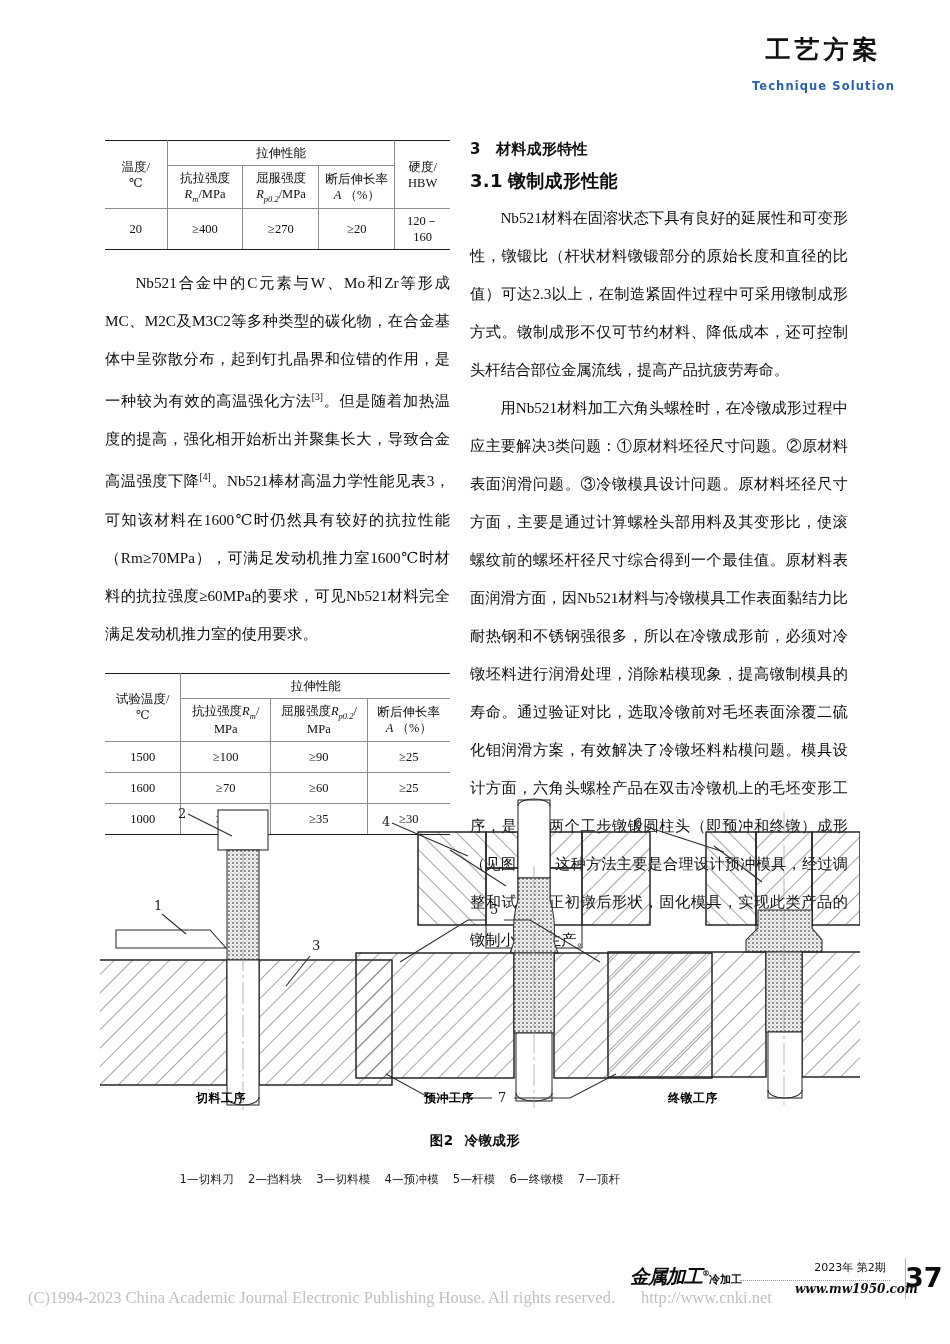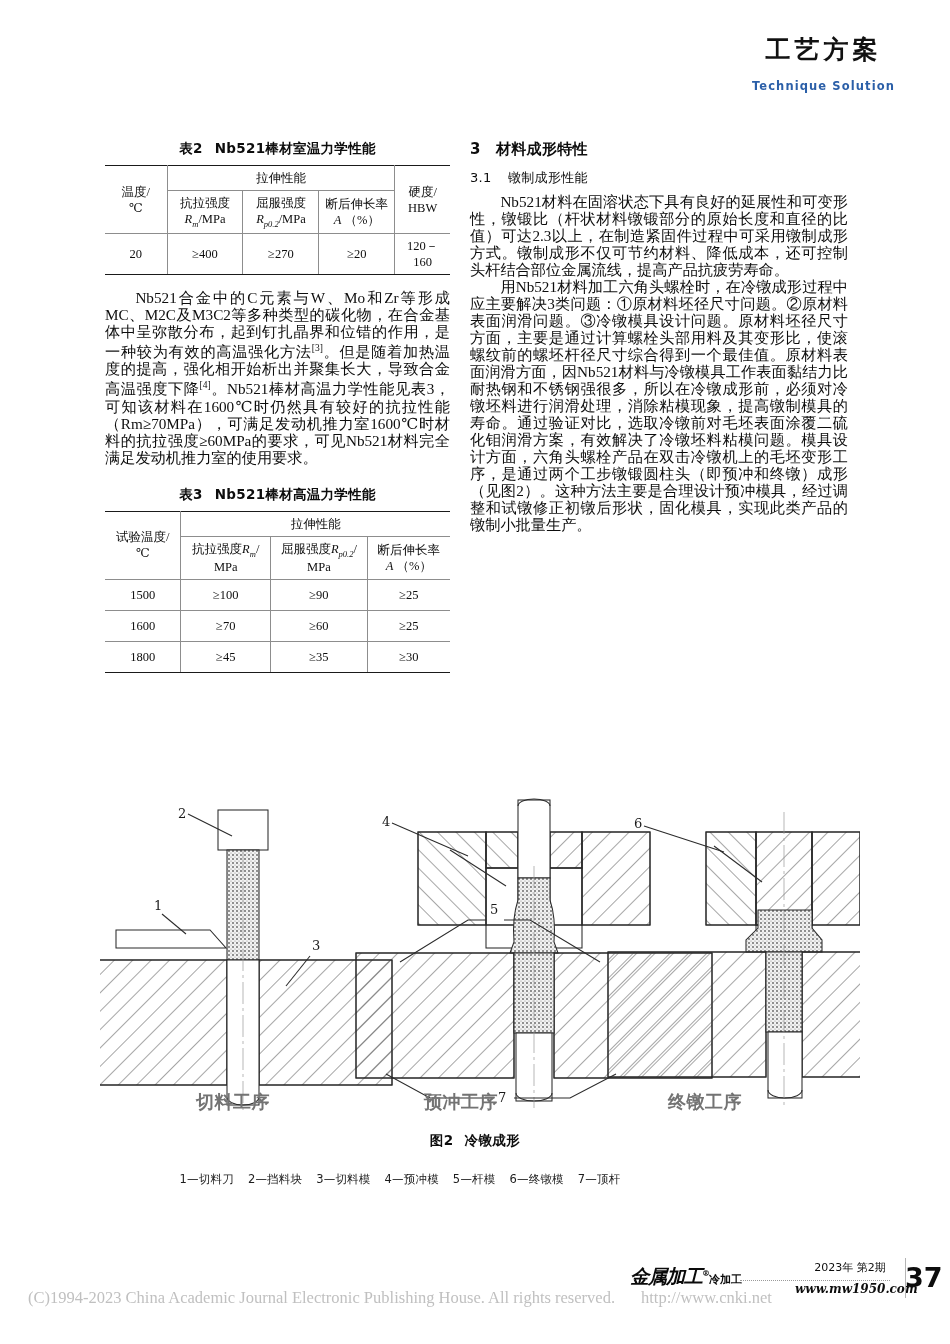--- a/index.html
+++ b/index.html
@@ -69,58 +69,58 @@
   table.mt tr:last-child td { border-bottom: 1.4px solid #1a1a1a; }
   table.mt td.edge-l { border-left:none; }
   table.mt td.edge-r { border-right:none; }
   .sub { font-size:8.5px; vertical-align: sub; }
   .ital { font-style: italic; }
 
   
   p.body {
     margin: 0 0 0 0;
     font-size: 15.2px;
-    line-height: 17px;
+    line-height: 38px;
     text-align: justify;
     text-justify: inter-ideograph;
     text-indent: 2em;
   }
   .sup { font-size:9.5px; vertical-align: super; }
 
   h2.sec {
     font-family:"DejaVu Sans", sans-serif;
     font-weight:bold;
     font-size:15px;
     margin:0 0 10px 0;
     letter-spacing:.3px;
   }
   h2.sec .num { display:inline-block; min-width:26px; }
   h3.sec {
     font-family:"DejaVu Sans", sans-serif;
-    font-weight:normal;
-    font-size:13px;
+    font-weight:bold;
+    font-size:18px;
     margin:0 0 6px 0;
     letter-spacing:.3px;
   }
   h3.sec .num { display:inline-block; min-width:38px; }
 
   .spacer-20 { height:20px; }
   .spacer-14 { height:14px; }
 
   
   #figure-block {
     position:absolute; left:0; top:790px; width:950px; height:460px;
   }
   #figure-svg { position:absolute; left:100px; top:0; }
   .fig-stage-label {
     position:absolute;
     font-family:"DejaVu Sans", sans-serif;
-    font-size:18px;
-    font-weight:bold;
-    color:#737373;
+    font-size:12px;
+    font-weight:bold;
+    color:#000000;
     letter-spacing:.5px;
   }
   #fig-caption {
     position:absolute; left:0; top:342px; width:950px;
     text-align:center;
     font-family:"DejaVu Sans", sans-serif;
     font-weight:bold;
     font-size:13.5px;
     letter-spacing:.4px;
   }
@@ -192,23 +192,20 @@
 
 <div id="header-band">
   <div id="journal-logo">
     <div class="cn">工艺方案</div>
     <div class="en">Technique Solution</div>
   </div>
 </div>
 
 <div id="col-left">
 
-  <div class="tbl-caption">
-    <span>表2</span><span class="gap"></span><span>Nb521棒材室温力学性能</span>
-  </div>
 
   <table class="mt">
     <tbody>
         <tr>
       <td class="edge-l" rowspan="2" style="width:18%">
         <span>温度/</span><br>
         <span>℃</span>
       </td>
       <td colspan="3">拉伸性能</td>
       <td class="edge-r" rowspan="2" style="width:16%">
@@ -242,23 +239,20 @@
     </tr>
   </tbody>
     </table>
 
   <div class="spacer-14"></div>
 
   <p class="body"><span>Nb521合金中的C元素与W、Mo和Zr等形成MC、M2C及M3C2等多种类型的碳化物，在合金基体中呈弥散分布，起到钉扎晶界和位错的作用，是一种较为有效的高温强化方法</span><span class="sup">[3]</span><span>。但是随着加热温度的提高，强化相开始析出并聚集长大，导致合金高温强度下降</span><span class="sup">[4]</span><span>。Nb521棒材高温力学性能见表3，可知该材料在1600℃时仍然具有较好的抗拉性能（Rm≥70MPa），可满足发动机推力室1600℃时材料的抗拉强度≥60MPa的要求，可见Nb521材料完全满足发动机推力室的使用要求。</span></p>
 
   <div class="spacer-20"></div>
 
-  <div class="tbl-caption">
-    <span>表3</span><span class="gap"></span><span>Nb521棒材高温力学性能</span>
-  </div>
 
   <table class="mt">
     <tbody>
         <tr>
       <td class="edge-l" rowspan="2" style="width:22%">
         <span>试验温度/</span><br>
         <span>℃</span>
       </td>
       <td class="edge-r" colspan="3">拉伸性能</td>
     </tr>
@@ -282,21 +276,21 @@
       <td>≥90</td>
       <td class="edge-r">≥25</td>
     </tr>
     <tr>
       <td class="edge-l" style="padding:7px 2px">1600</td>
       <td>≥70</td>
       <td>≥60</td>
       <td class="edge-r">≥25</td>
     </tr>
     <tr>
-      <td class="edge-l" style="padding:7px 2px">1800</td>
+      <td class="edge-l" style="padding:7px 2px">1000</td>
       <td>≥45</td>
       <td>≥35</td>
       <td class="edge-r">≥30</td>
     </tr>
   </tbody>
     </table>
 
 </div>
 
 <div id="col-right">

